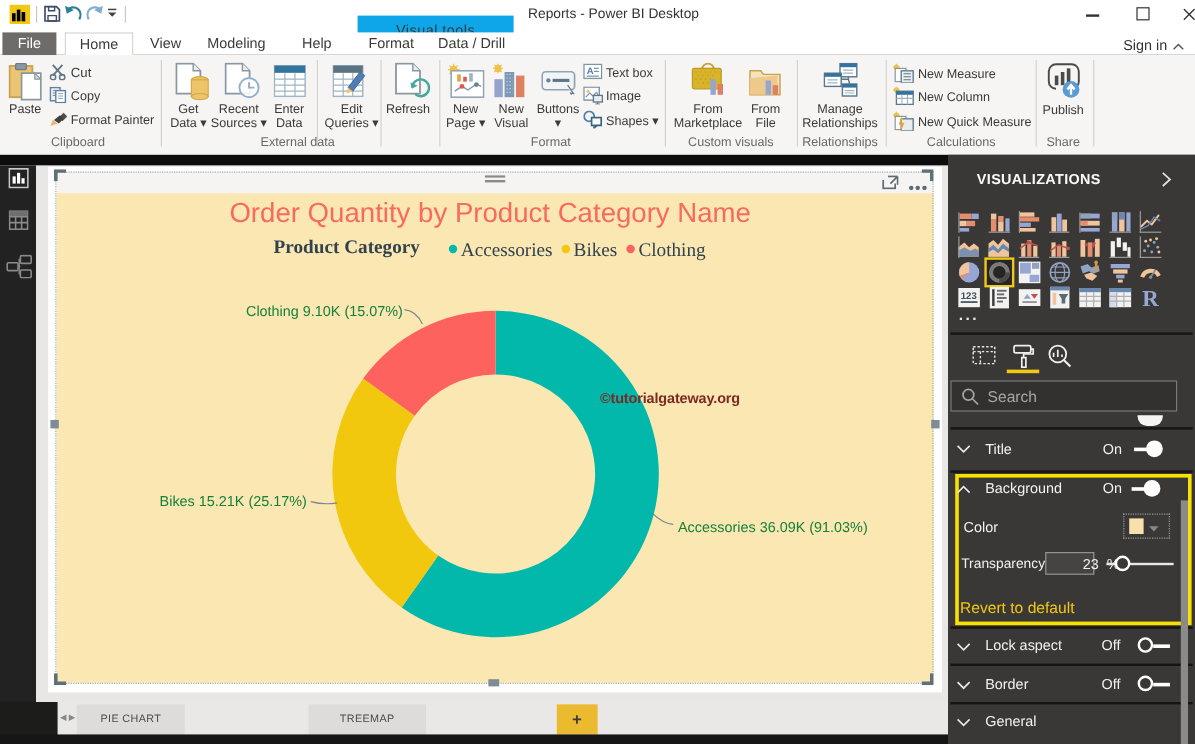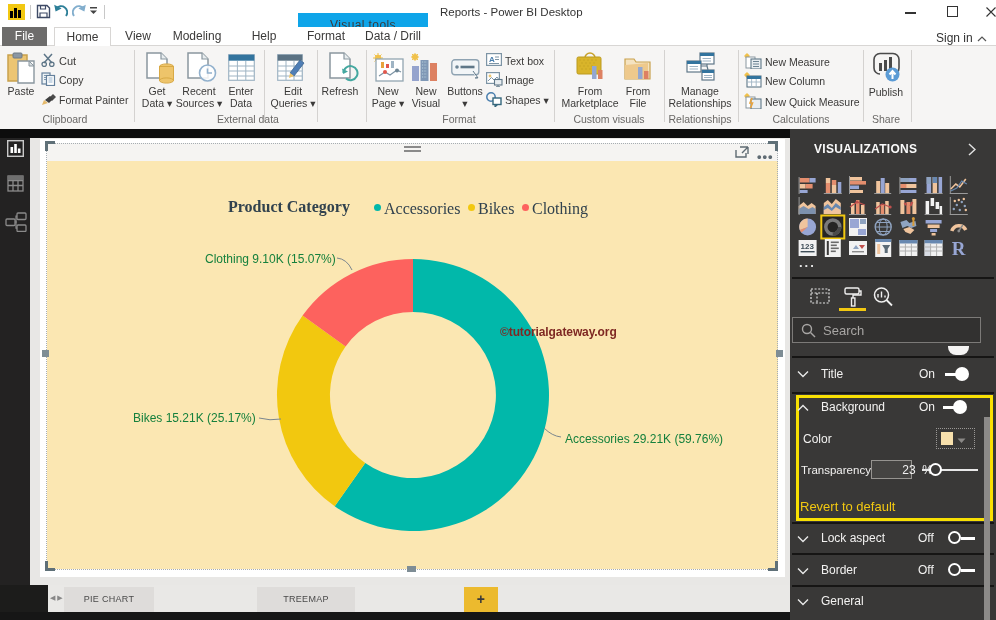--- a/index.html
+++ b/index.html
@@ -349,30 +349,31 @@
 <svg id="donut" class="abs" style="left:47px;top:161px" width="731" height="408" viewBox="0 0 731 408">
 <g transform="translate(-47,-161)">
 <path d="M413.0 259.0 A136 136 0 1 1 334.7 506.2 L365.2 462.9 A83 83 0 1 0 413.0 312.0 Z" fill="#01b8aa"></path>
 <path d="M334.7 506.2 A136 136 0 0 1 302.6 315.5 L345.6 346.5 A83 83 0 0 0 365.2 462.9 Z" fill="#f2c80f"></path>
 <path d="M302.6 315.5 A136 136 0 0 1 413.0 259.0 L413.0 312.0 A83 83 0 0 0 345.6 346.5 Z" fill="#fd625e"></path>
 <path d="M337 258 Q347 259 352 270" fill="none" stroke="#7a868e" stroke-width="1"></path>
 <path d="M259 418 Q270 421 281 419" fill="none" stroke="#7a868e" stroke-width="1"></path>
 <path d="M561 437 Q552 436 544 428" fill="none" stroke="#7a868e" stroke-width="1"></path>
 </g>
 </svg>
+<div id="vtitle" class="abs">Order Quantity by Product Category Name</div>
 <div class="abs" style="left:228px;top:198px;font-family:'Liberation Serif',serif;font-weight:bold;font-size:16px;color:#31424e">Product Category</div>
 <div class="abs" style="left:374px;top:204px;width:7px;height:7px;border-radius:50%;background:#01b8aa"></div>
 <div class="abs" style="left:384px;top:200px;font-family:'Liberation Serif',serif;font-size:16px;color:#31424e">Accessories</div>
 <div class="abs" style="left:468px;top:204px;width:7px;height:7px;border-radius:50%;background:#f2c80f"></div>
 <div class="abs" style="left:478px;top:200px;font-family:'Liberation Serif',serif;font-size:16px;color:#31424e">Bikes</div>
 <div class="abs" style="left:522px;top:204px;width:7px;height:7px;border-radius:50%;background:#fd625e"></div>
 <div class="abs" style="left:532px;top:200px;font-family:'Liberation Serif',serif;font-size:16px;color:#31424e">Clothing</div>
 <div class="dlabel abs" style="left:205px;top:252px">Clothing 9.10K (15.07%)</div>
 <div class="dlabel abs" style="left:133px;top:411px">Bikes 15.21K (25.17%)</div>
-<div class="dlabel abs" style="left:565px;top:432px">Accessories 29.21K (59.76%)</div>
+<div class="dlabel abs" style="left:565px;top:432px">Accessories 36.09K (91.03%)</div>
 <div id="watermark" class="abs">©tutorialgateway.org</div>
 
 <svg class="abs" style="left:404px;top:146px" width="18" height="7">
       <rect x="0" y="0" width="17" height="2" fill="#8a8a8a"></rect>
       <rect x="0" y="4" width="17" height="2" fill="#8a8a8a"></rect>
     </svg>
 <svg class="abs" style="left:735px;top:146px" width="14" height="12" viewBox="0 0 14 12">
       <path d="M1 4 V11 H11 V7" fill="none" stroke="#5f6b73" stroke-width="1.4"></path>
       <path d="M5 1 H13 M13 1 V8 M13 1 L7 7" stroke="#5f6b73" stroke-width="1.4" fill="none"></path>
     </svg>

